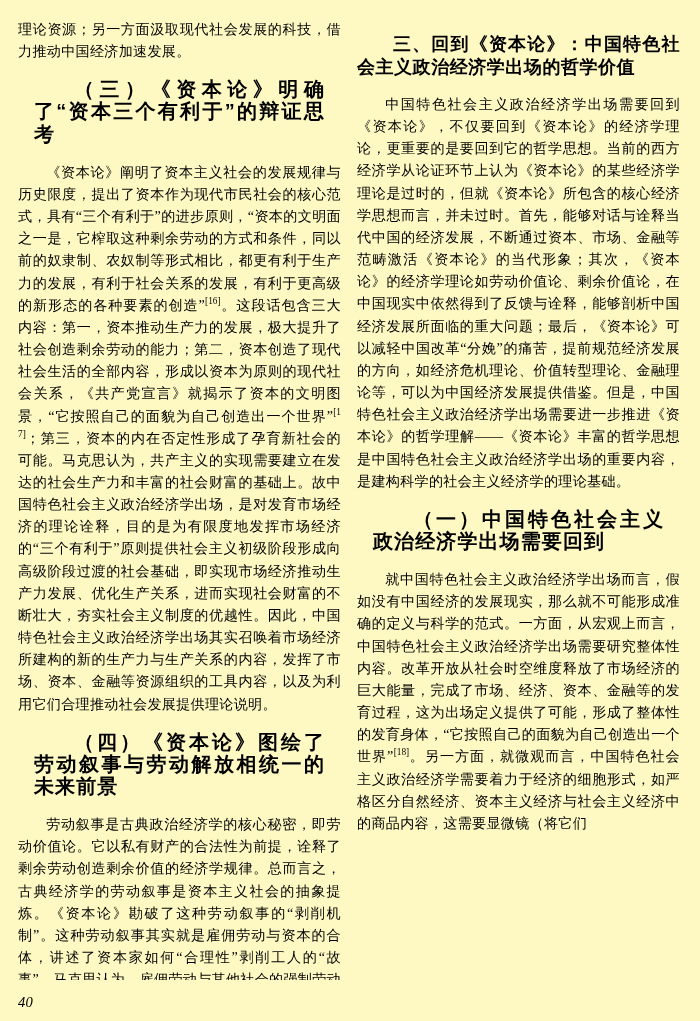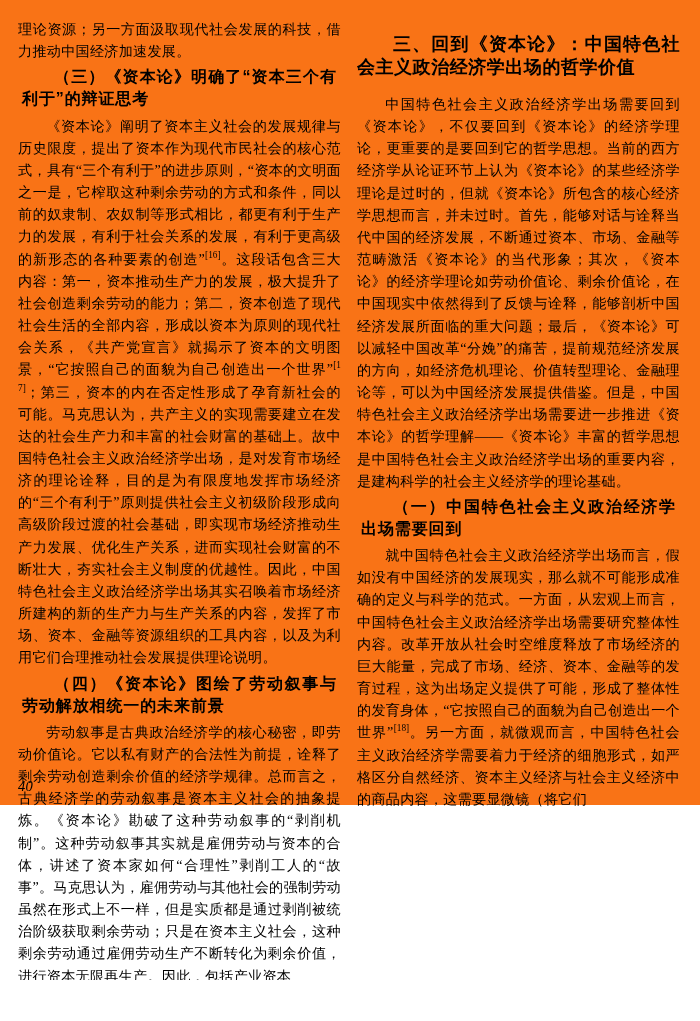--- a/index.html
+++ b/index.html
@@ -12,24 +12,24 @@
     height: 1021px;
     overflow: hidden;
     font-family: "Liberation Serif", "DejaVu Serif", serif;
     color: #000000;
     -webkit-font-smoothing: antialiased;
   }
 
   #page {
     position: relative;
     width: 700px;
-    height: 805px;
+    height: 1021px;
     box-sizing: border-box;
     padding: 18px 20px 0 18px;
-    background: #f97316;
+    background: #fef9c3;
   }
 
   .columns {
     display: flex;
     flex-direction: row;
     align-items: flex-start;
     gap: 16px;
     width: 662px;
     height: 962px;
     overflow: hidden;
@@ -63,22 +63,22 @@
     font-weight: 700;
     text-indent: 2em;
     text-align: justify;
     text-justify: inter-character;
     letter-spacing: 0.03em;
     word-break: break-all;
     font-family: "Liberation Sans", "DejaVu Sans", sans-serif;
   }
 
   h3.sub-head {
-    margin: 4px;
-    font-size: 16px;
+    margin: 16px;
+    font-size: 20px;
     line-height: 22.15px;
     font-weight: 700;
     text-indent: 2em;
     text-align: justify;
     text-justify: inter-character;
     letter-spacing: 0.055em;
     word-break: break-all;
     font-family: "Liberation Sans", "DejaVu Sans", sans-serif;
   }
 

